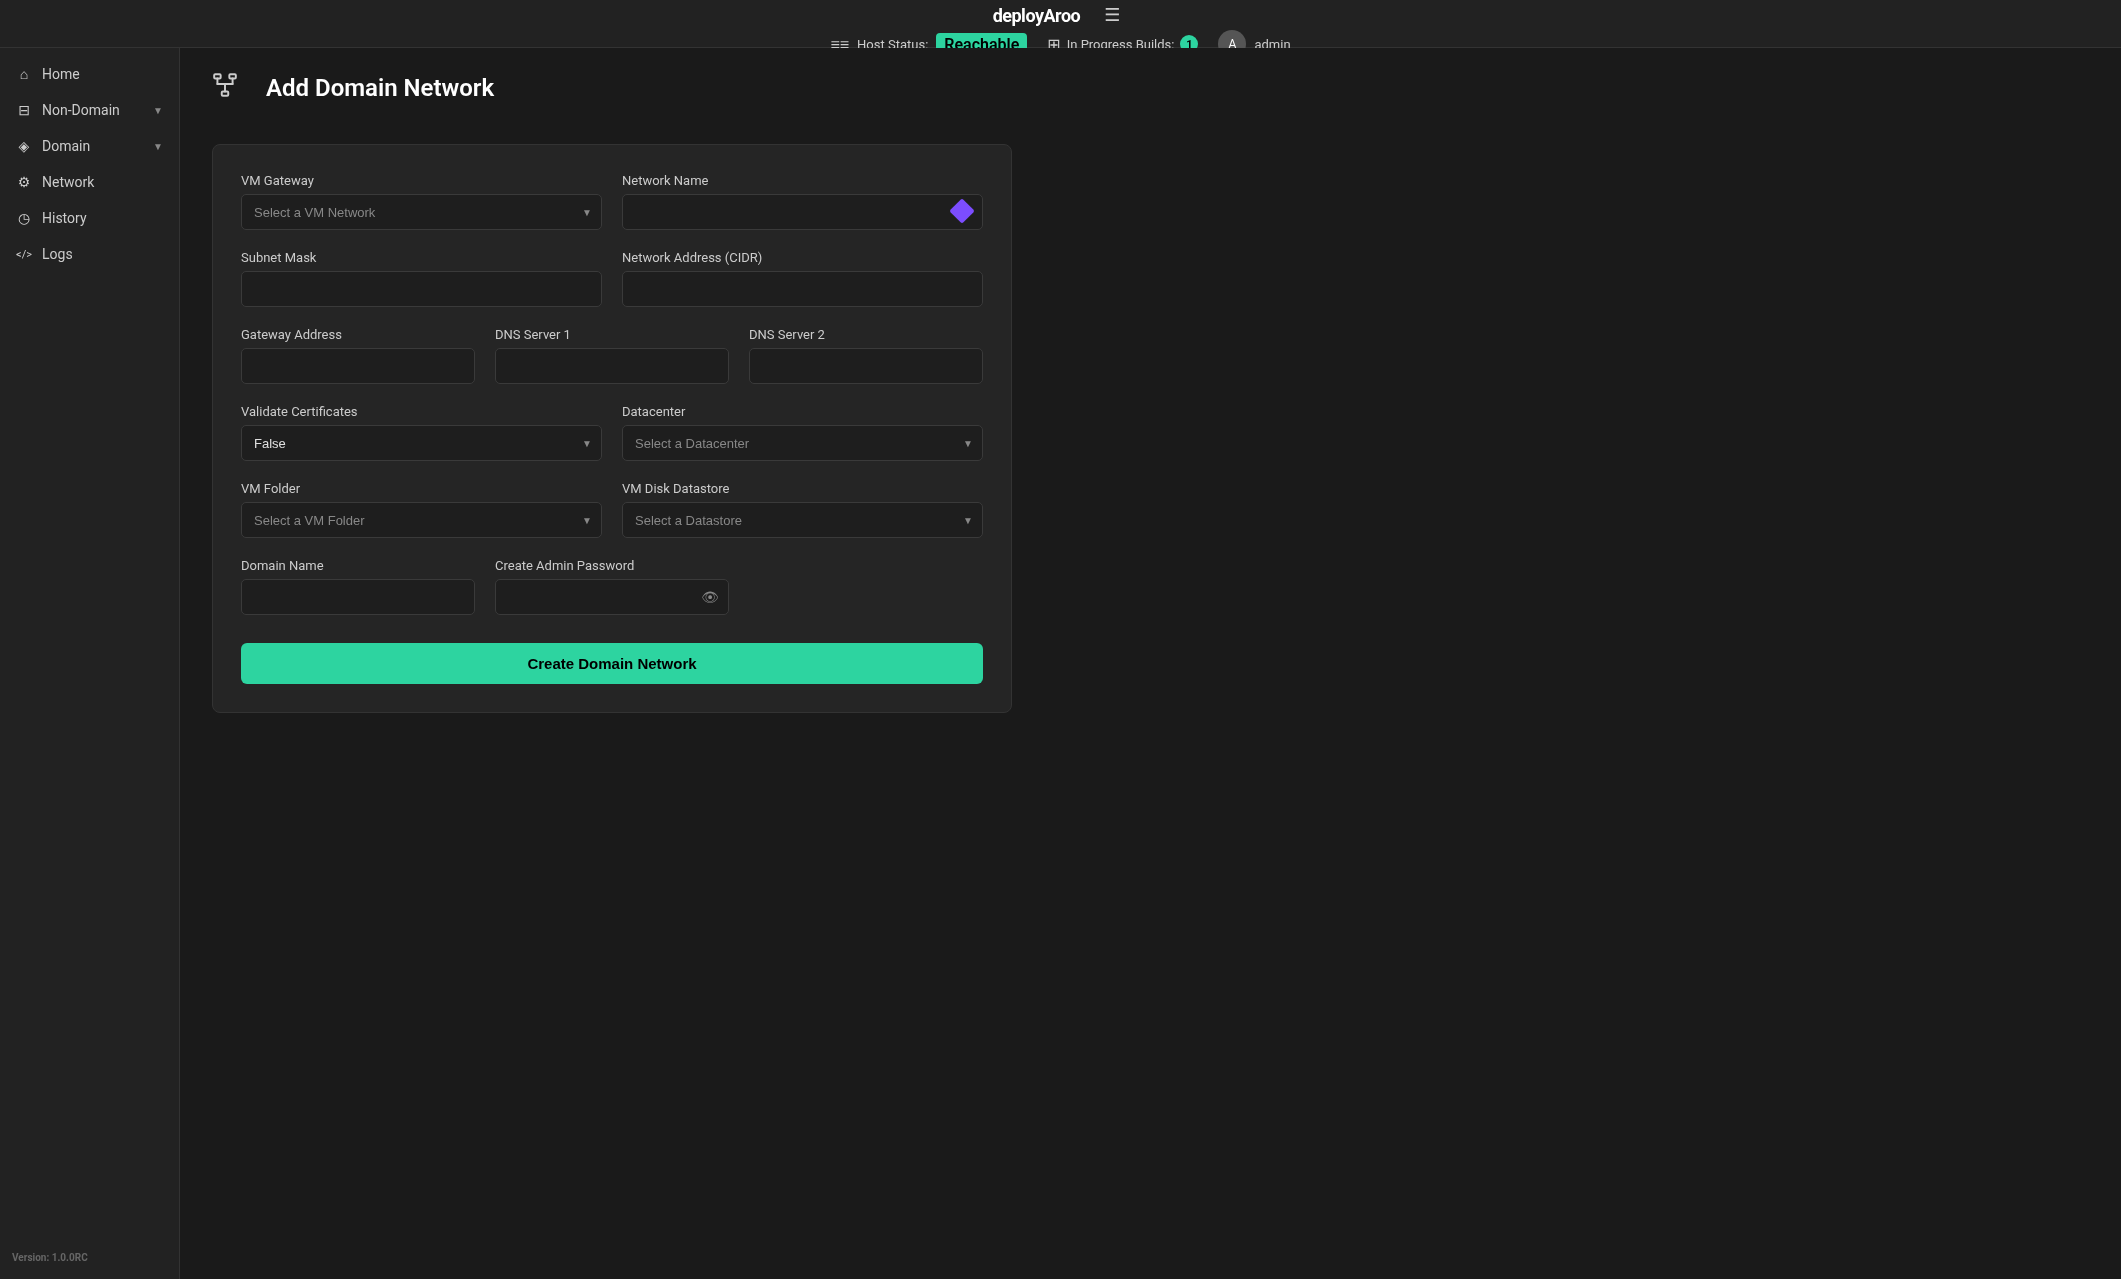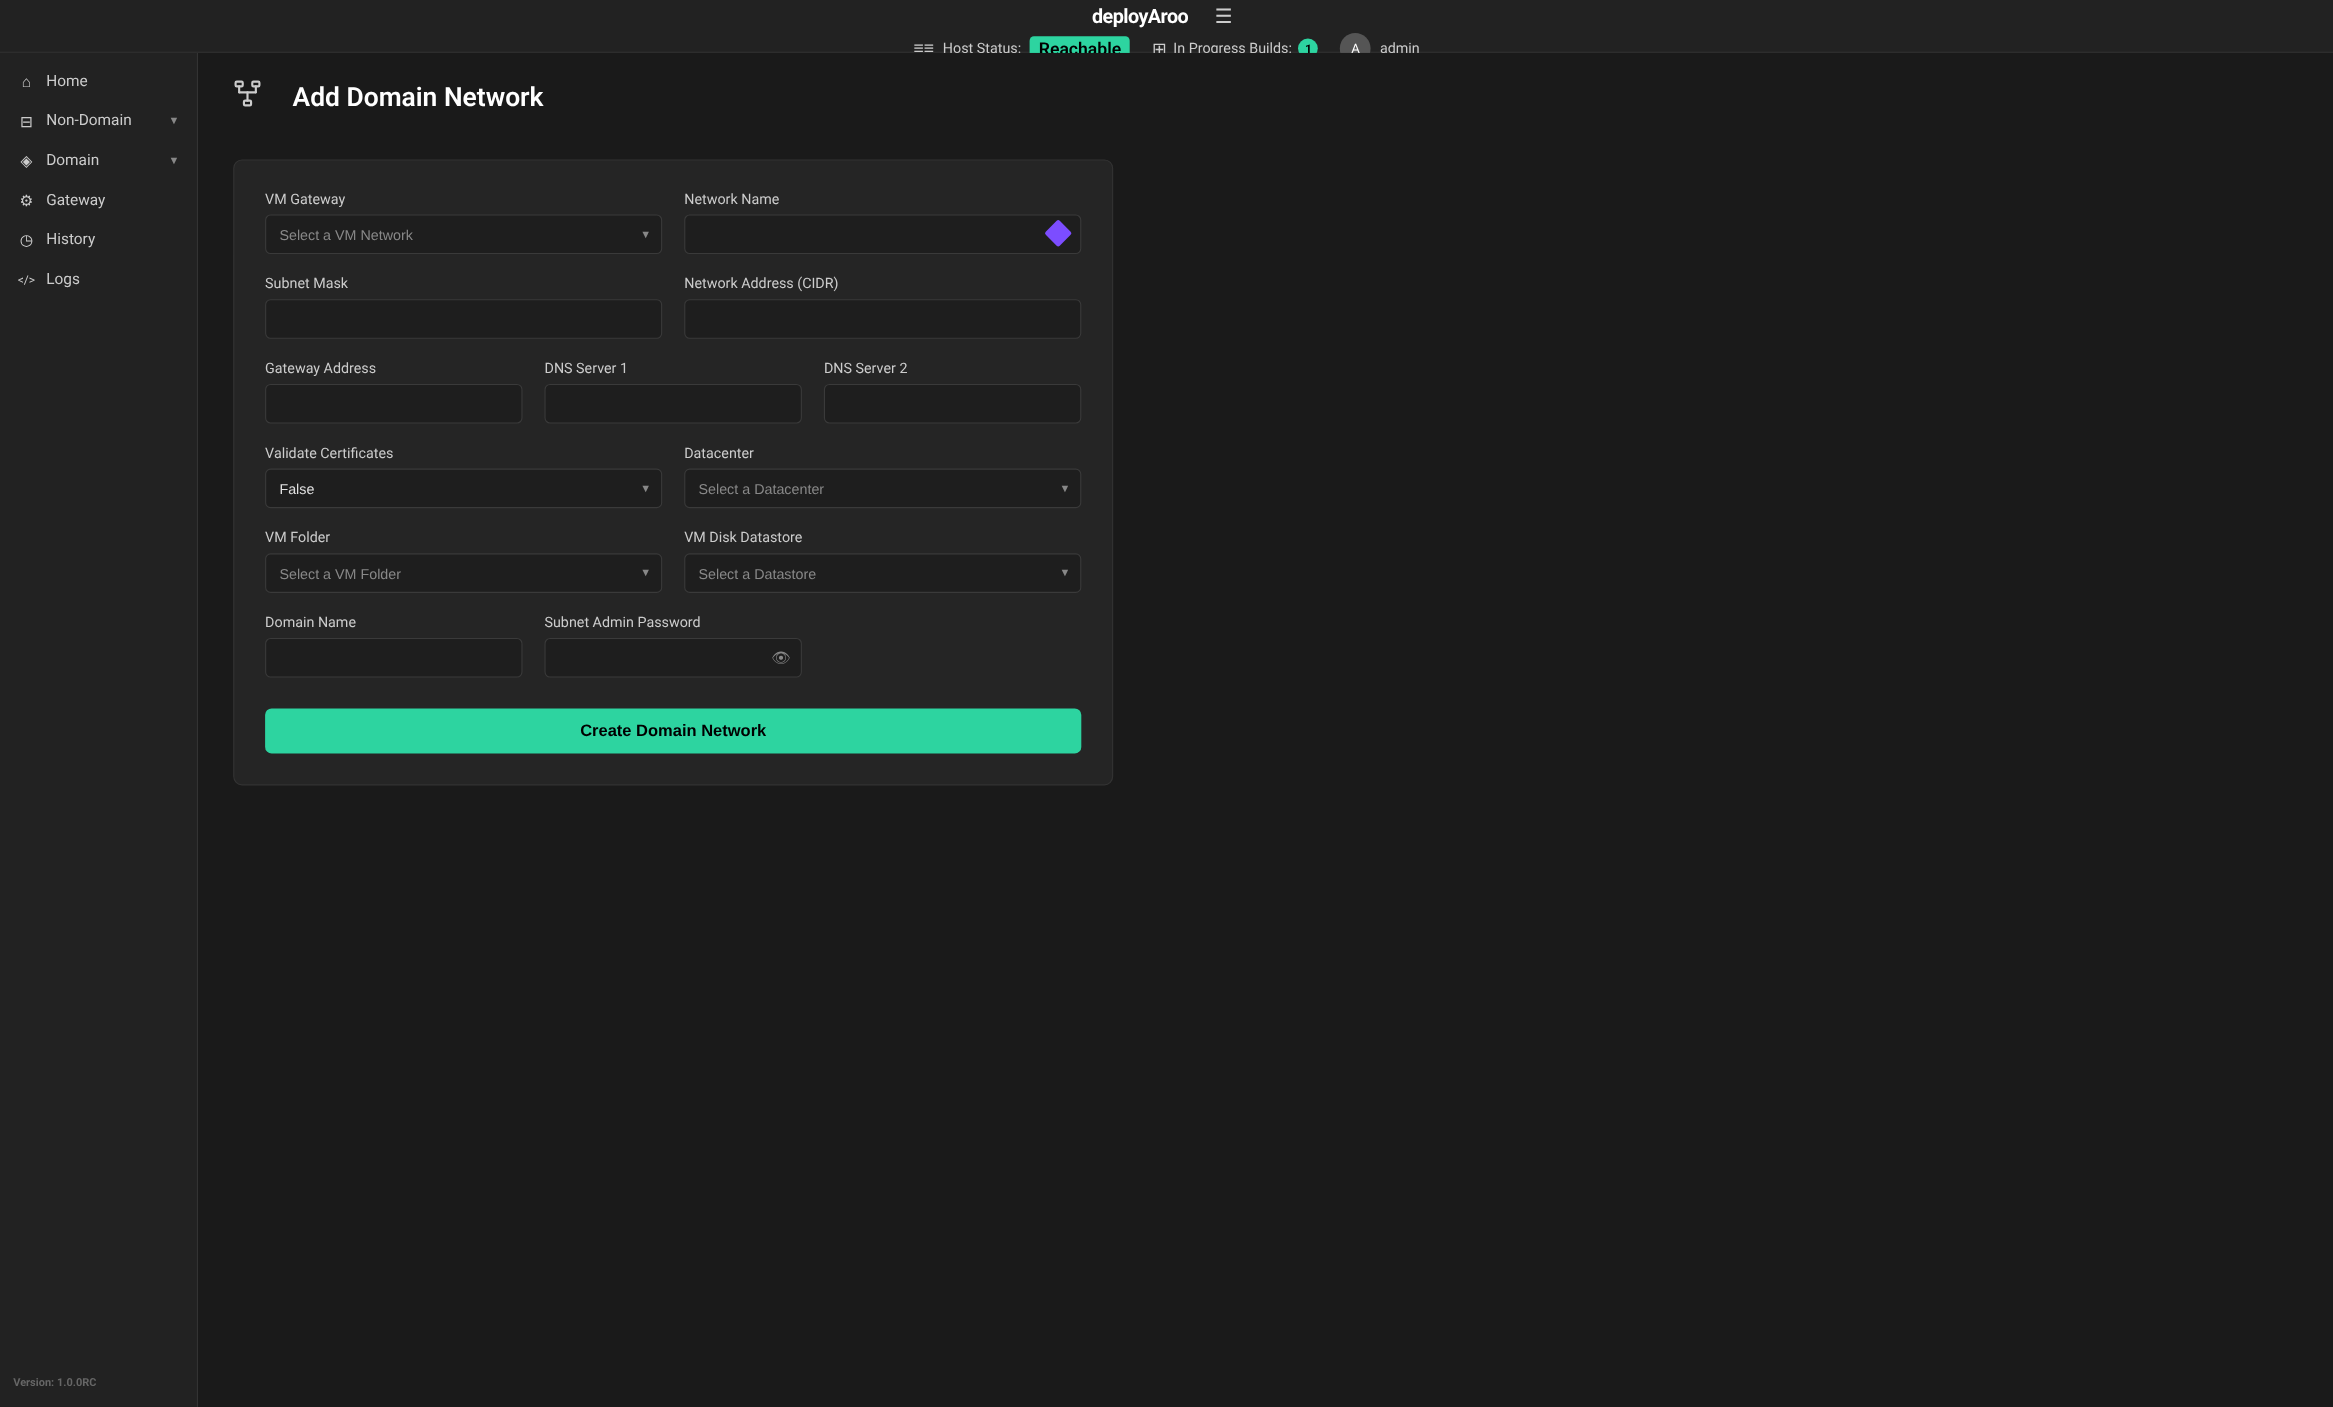--- a/index.html
+++ b/index.html
@@ -388,21 +388,21 @@
       <div class="sidebar-item-left">
         <span class="sidebar-icon">◈</span>
         <span>Domain</span>
       </div>
       <span class="chevron-icon">▼</span>
     </div>
 
     <div class="sidebar-item">
       <div class="sidebar-item-left">
         <span class="sidebar-icon">⚙</span>
-        <span>Gateway</span>
+        <span>Network</span>
       </div>
     </div>
 
     <div class="sidebar-item">
       <div class="sidebar-item-left">
         <span class="sidebar-icon">◷</span>
         <span>History</span>
       </div>
     </div>
 
@@ -530,21 +530,21 @@
         </div>
       </div>
 
       
       <div class="form-row form-row-3">
         <div class="form-group">
           <label class="form-label">Domain Name</label>
           <input type="text" class="form-input" style="">
         </div>
         <div class="form-group">
-          <label class="form-label">Subnet Admin Password</label>
+          <label class="form-label">Create Admin Password</label>
           <div class="form-input-with-icon">
             <input type="password" class="form-input" style="">
             <span class="input-icon-right">👁</span>
           </div>
         </div>
       </div>
 
       
       <button class="btn-create">Create Domain Network</button>
 

